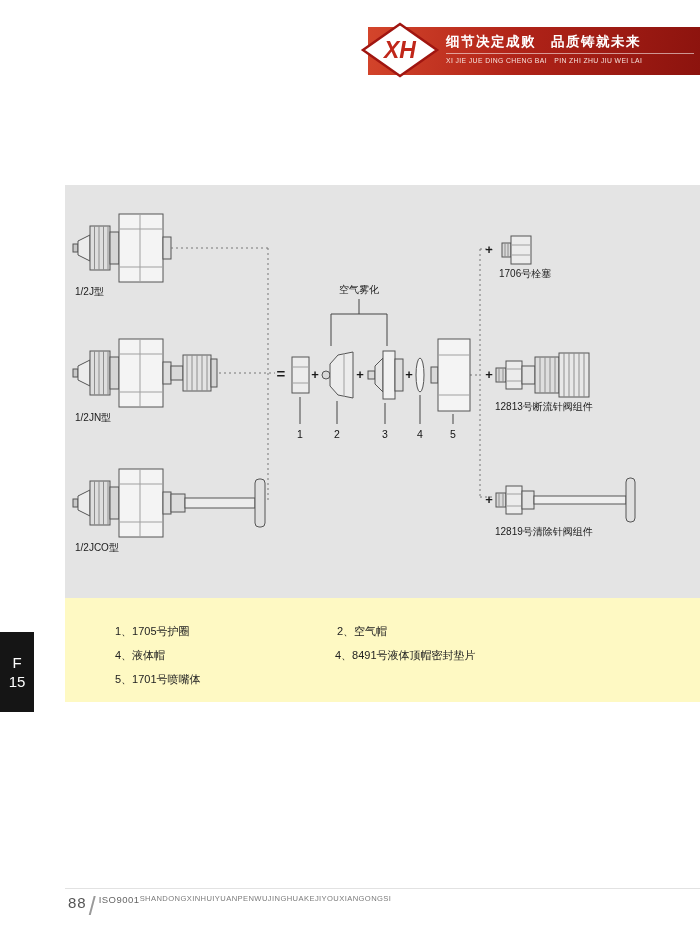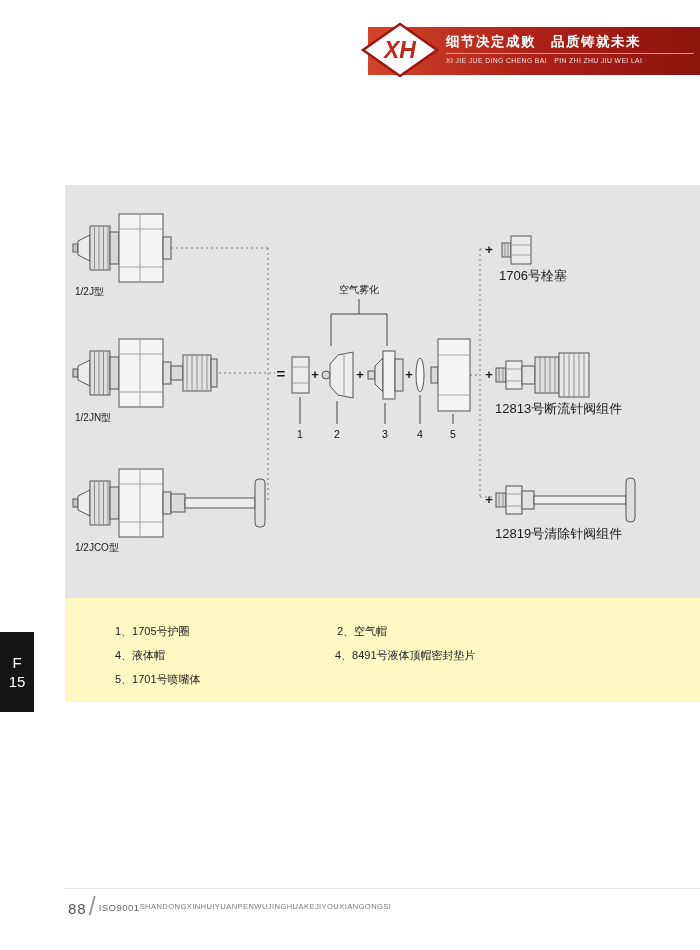--- a/index.html
+++ b/index.html
@@ -21,37 +21,37 @@
   
   .title-row{position:absolute;left:65px;top:94px;display:flex;align-items:baseline;gap:7px}
   .title-main{font-size:20px;font-weight:bold;color:#000;letter-spacing:5px}
   .title-spec{font-size:10px;color:#333}
   .title-sub{font-size:11px;color:#111;letter-spacing:1px}
 
   
   .diagram{position:absolute;left:65px;top:185px;width:635px;height:413px;background:#e4e4e4}
   .diagram .art{position:absolute;left:0;top:0}
   .diagram .lbl{position:absolute;font-size:10px;color:#1a1a1a;white-space:nowrap}
-  .diagram .small{font-size:13px}
+  .diagram .small{font-size:10px}
   .sign{position:absolute;font-size:13px;font-weight:bold;color:#1a1a1a;width:12px;
         text-align:center;line-height:13px}
   .num{position:absolute;font-size:10.5px;color:#111;width:12px;text-align:center}
 
   
   .parts{position:absolute;left:65px;top:598px;width:635px;height:104px;background:#fef9c3}
   .parts .item{position:absolute;font-size:11px;color:#222;white-space:nowrap}
 
   
   .tab{position:absolute;left:0;top:632px;width:34px;height:80px;background:#151515;color:#fff;
        display:flex;flex-direction:column;align-items:center;justify-content:center;gap:4px}
   .tab span{font-size:15px;line-height:1}
 
   
   .footer-rule{position:absolute;left:65px;top:888px;width:635px;border-top:1px solid #e2e2e2}
-  .footer{position:absolute;left:68px;top:894px;display:flex;align-items:center}
+  .footer{position:absolute;left:68px;top:894px;display:flex;}
   .pagenum{font-size:15px;color:#555;letter-spacing:1px}
   .slash{font-size:25px;font-weight:300;color:#999;margin:0 3px 0 2px;transform:translateY(-2px)}
   .footcol{display:flex;line-height:1.3}
   .cert{font-size:9.5px;color:#666;letter-spacing:.5px}
   .company{font-size:7.6px;color:#7a7a7a;letter-spacing:.4px;white-space:nowrap}
 </style>
 </head>
 <body>
 
 <div class="page">

